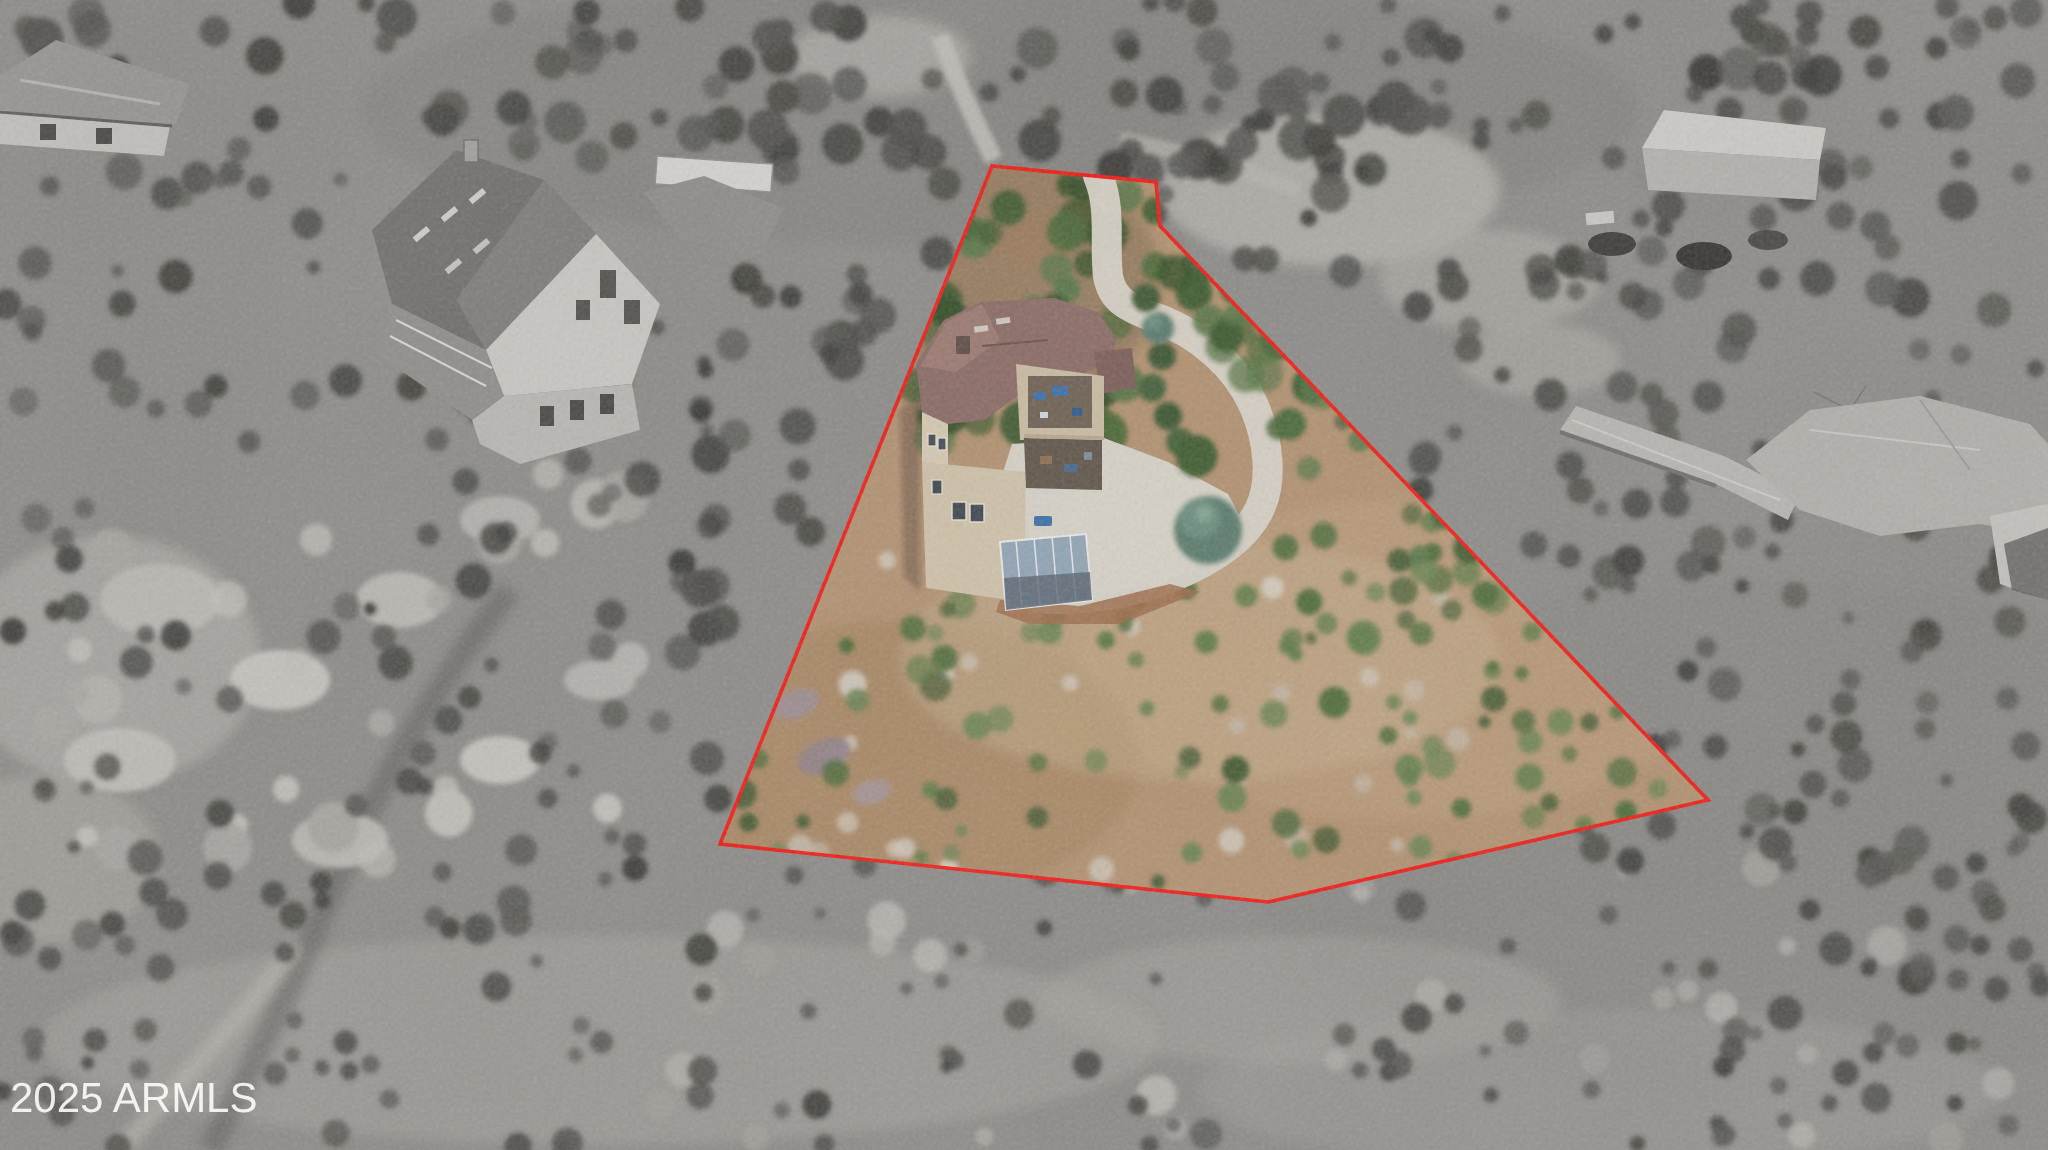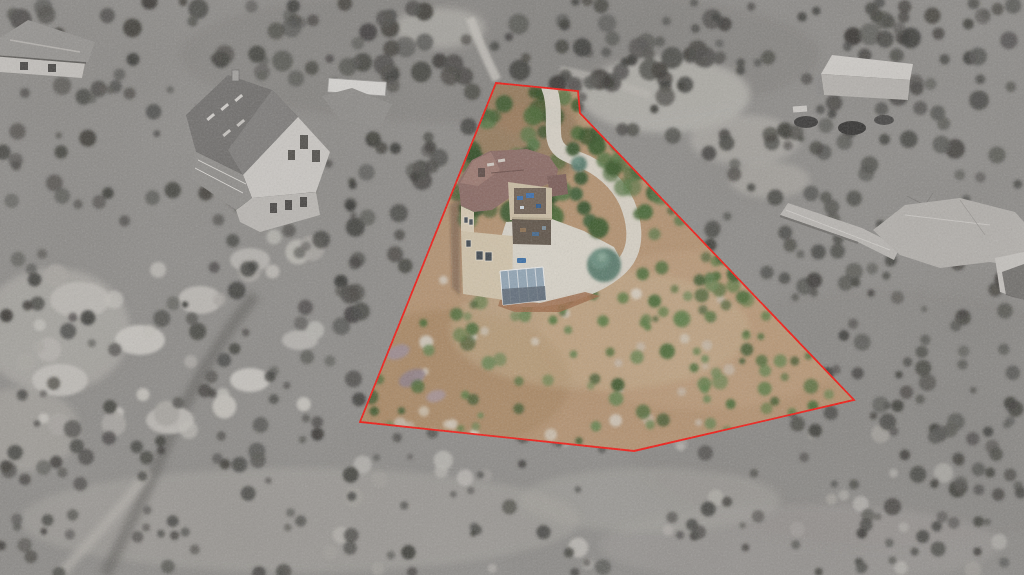--- a/index.html
+++ b/index.html
@@ -1143,13 +1143,14 @@
       <circle cx="577" cy="161" r="4" fill="#6f8f80" opacity="0.85"></circle>
     </g>
   </g>
 
   <polygon fill="none" stroke-width="1.8" points="496,83 578,91 580,113 854,400 634,451 360,422" stroke="#f01b15"></polygon>
 
   <rect x="0" y="0" width="1024" height="575" filter="url(#mottle)" opacity="0.15"></rect>
   <rect x="0" y="0" width="1024" height="575" filter="url(#grain)" opacity="0.2"></rect>
 </svg>
 
+<div class="watermark">2025 ARMLS</div>
 </div>
 
 </body></html>

